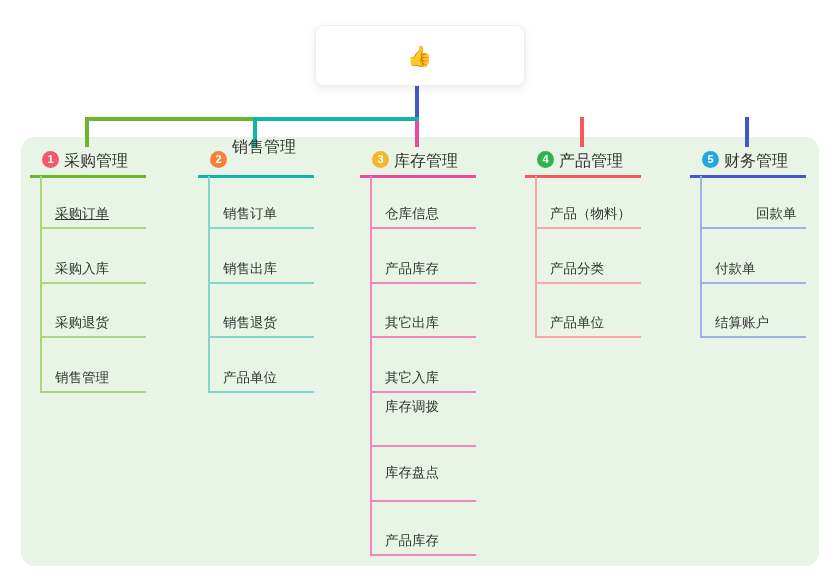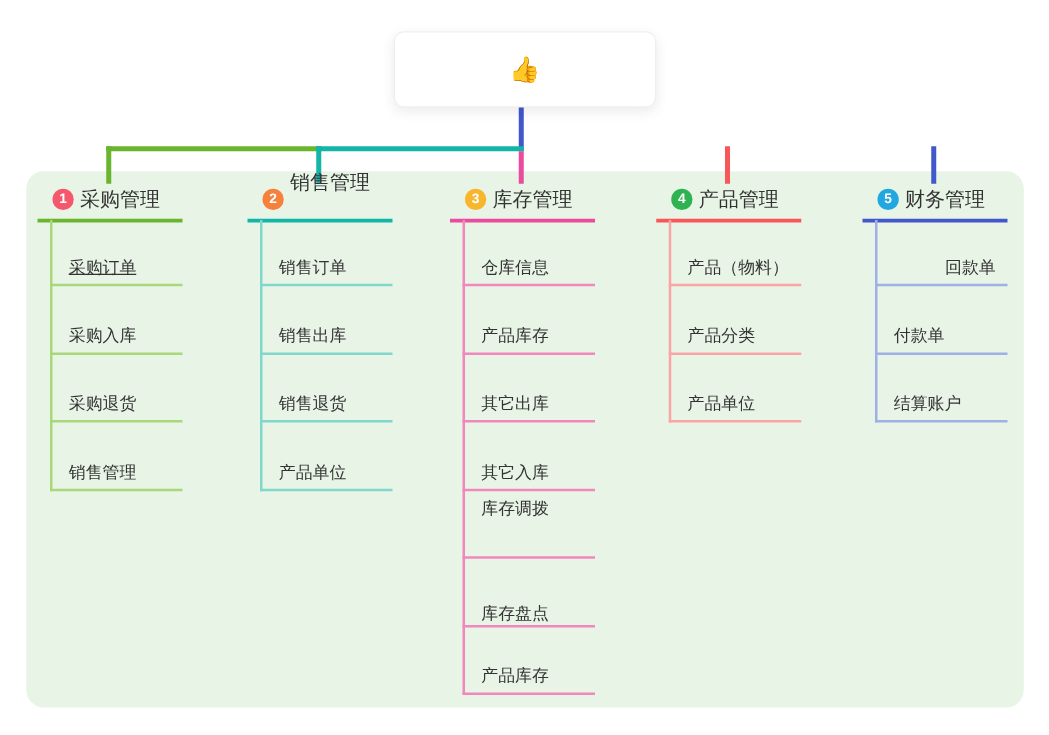--- a/index.html
+++ b/index.html
@@ -146,21 +146,21 @@
     <span class="leaf-label" style="left: 385px; top: 369px;">其它入库</span>
     <span class="leaf-underline" style="left: 370px; top: 391px; width: 106px; background: rgb(242, 135, 190);"></span>
   </div>
 
   <div class="leaf">
     <span class="leaf-label" style="left: 385px; top: 398px;">库存调拨</span>
     <span class="leaf-underline" style="left: 370px; top: 445px; width: 106px; background: rgb(242, 135, 190);"></span>
   </div>
 
   <div class="leaf">
-    <span class="leaf-label" style="left: 385px; top: 482px; text-align: right;">库存盘点</span>
+    <span class="leaf-label" style="left: 385px; top: 464px; text-align: right;">库存盘点</span>
     <span class="leaf-underline" style="left: 370px; top: 500px; width: 106px; background: rgb(242, 135, 190);"></span>
   </div>
 
   <div class="leaf">
     <span class="leaf-label" style="left: 385px; top: 532px;">产品库存</span>
     <span class="leaf-underline" style="left: 370px; top: 554px; width: 106px; background: rgb(242, 135, 190);"></span>
   </div>
 </div>
   </div>
 

